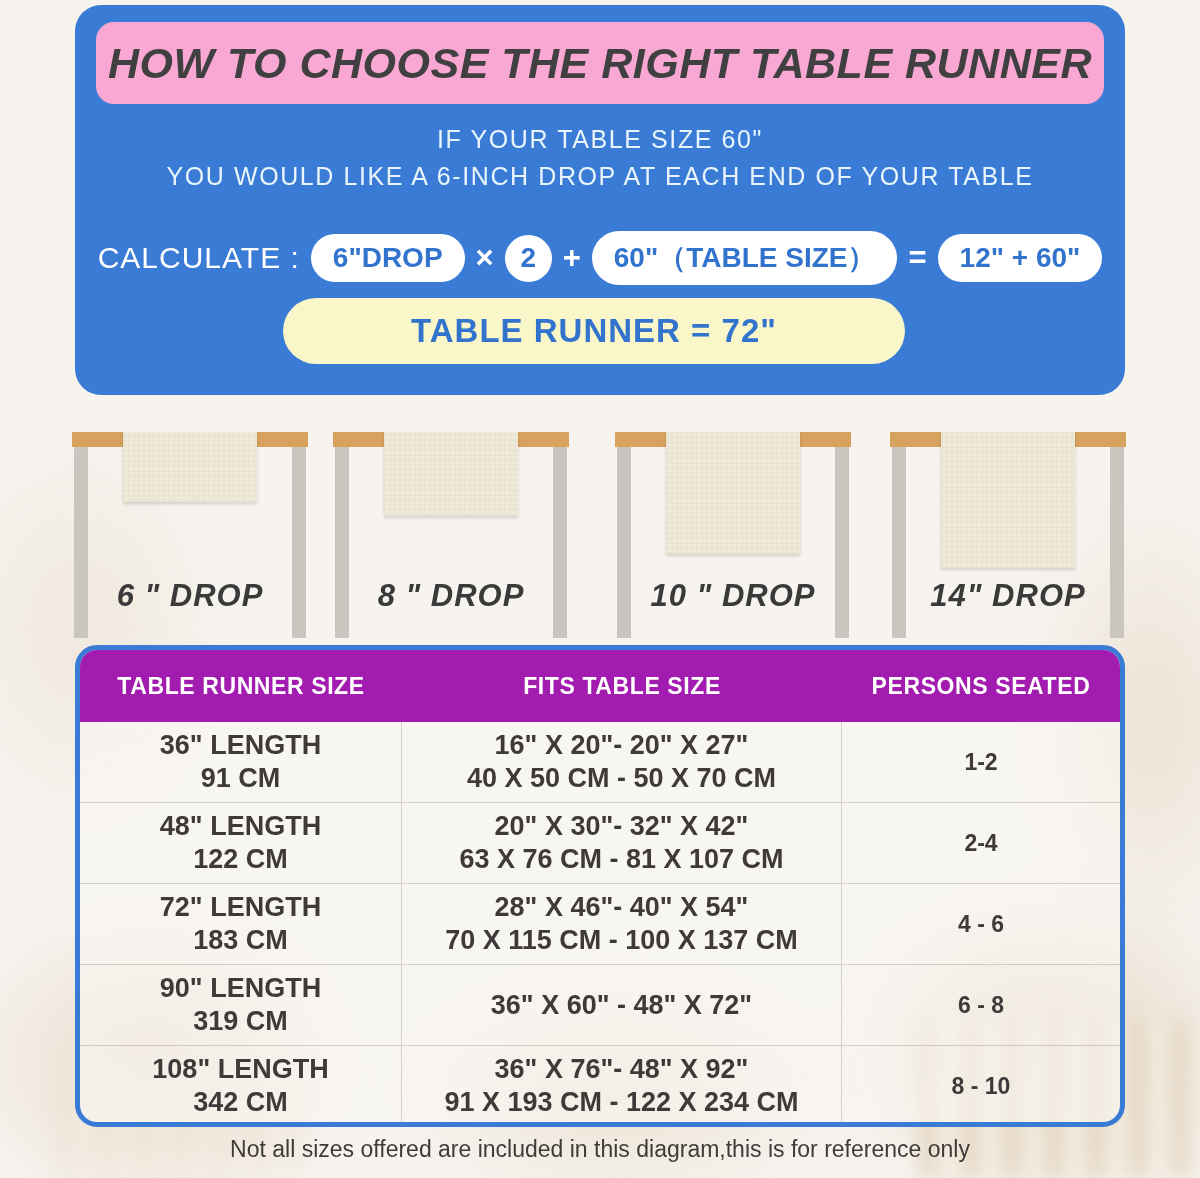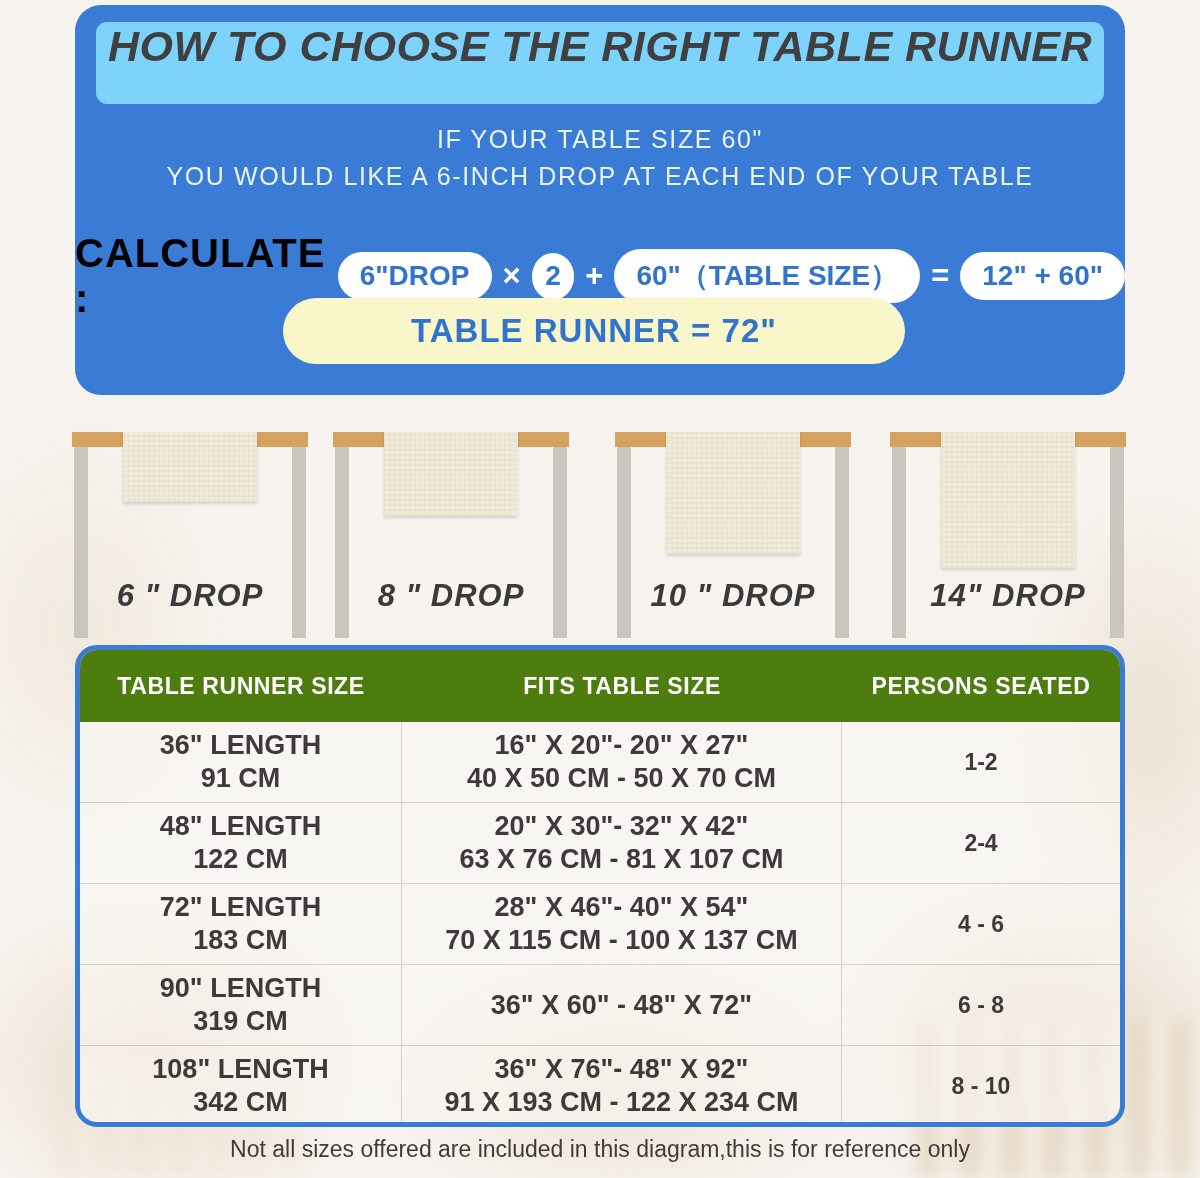--- a/index.html
+++ b/index.html
@@ -13,27 +13,27 @@
   .blob-c{left:-60px;top:900px;width:420px;height:320px;background:radial-gradient(closest-side,#e9dccc,rgba(233,220,204,0));}
   .blob-d{left:830px;top:880px;width:440px;height:340px;background:radial-gradient(closest-side,#e3d4bf,rgba(227,212,191,0));}
   .blob-e{left:380px;top:960px;width:480px;height:260px;background:radial-gradient(closest-side,#ece2d3,rgba(236,226,211,0));}
   .spindles{position:absolute;left:920px;top:1020px;width:280px;height:158px;filter:blur(9px);opacity:.75;
     background:repeating-linear-gradient(90deg,#dfcfb8 0 16px,#f4ede2 16px 42px);}
   .spindles2{position:absolute;left:60px;top:1060px;width:240px;height:118px;filter:blur(12px);opacity:.5;
     background:repeating-linear-gradient(90deg,#e6d8c4 0 14px,#f6f0e7 14px 38px);}
 
   
   .top-panel{position:absolute;left:75px;top:5px;width:1050px;height:390px;background:#3a7cd5;border-radius:26px;}
-  .title-banner{position:absolute;left:21px;top:17px;right:21px;height:82px;background:#7dd3fc;border-radius:11px;
-    display:flex;justify-content:center;}
+  .title-banner{position:absolute;left:21px;top:17px;right:21px;height:82px;background:#f9a8d4;border-radius:18px;
+    display:flex;align-items:center;justify-content:center;}
   .title-banner span{font-size:43px;font-weight:bold;font-style:italic;color:#404040;letter-spacing:.5px;white-space:nowrap;}
   .subtitle{position:absolute;left:0;right:0;top:116px;text-align:center;color:#e9f5fc;}
   .subtitle div{font-size:25px;letter-spacing:1.6px;line-height:37px;}
   .calc-row{position:absolute;left:0;right:0;top:226px;display:flex;align-items:center;justify-content:center;gap:11px;}
-  .calc-label{color:#000000;font-weight:bold;font-size:40px;letter-spacing:1px;}
+  .calc-label{color:#ffffff;font-weight:normal;font-size:30px;letter-spacing:1px;}
   .pill{background:#ffffff;color:#3173cd;font-weight:bold;font-size:28px;padding:8px 22px;border-radius:30px;white-space:nowrap;}
   .op{color:#ffffff;font-weight:bold;font-size:31px;}
   .circle{background:#ffffff;color:#3173cd;font-weight:bold;font-size:28px;width:47px;height:47px;border-radius:50%;
     display:flex;align-items:center;justify-content:center;padding:0;}
   .result-pill{position:absolute;left:208px;top:293px;width:622px;height:66px;background:#f9f7ca;border-radius:33px;
     display:flex;align-items:center;justify-content:center;color:#3173cd;font-weight:bold;font-size:33px;letter-spacing:1px;}
 
   
   .fig-row{position:absolute;left:0;top:430px;width:1200px;height:215px;}
   .table-fig{position:absolute;top:0;width:236px;height:215px;}
@@ -45,21 +45,21 @@
     background-image:repeating-linear-gradient(0deg,rgba(120,110,90,.04) 0 2px,rgba(0,0,0,0) 2px 5px),
                      repeating-linear-gradient(90deg,rgba(120,110,90,.03) 0 2px,rgba(0,0,0,0) 2px 5px);
     box-shadow:0 2px 3px rgba(0,0,0,.15);}
   .h70{height:70px;} .h84{height:84px;} .h122{height:122px;} .h136{height:136px;}
   .drop-label{position:absolute;left:0;right:0;top:148px;text-align:center;font-weight:bold;font-style:italic;
     font-size:31px;color:#3a3a3a;letter-spacing:1px;white-space:nowrap;}
 
   
   .size-table{position:absolute;left:75px;top:645px;width:1050px;height:482px;border-radius:22px;overflow:hidden;
     border:5px solid #3a7cd5;box-sizing:border-box;background:rgba(250,248,244,.55);}
-  .thead{display:flex;height:72px;background:#4d7c0f;align-items:center;}
+  .thead{display:flex;height:72px;background:#a21caf;align-items:center;}
   .thead .col{color:#ffffff;font-weight:bold;font-size:23px;letter-spacing:.6px;text-align:center;}
   .col1{width:322px;} .col2{width:440px;} .col3{width:278px;flex:1;}
   .tbody .trow{display:flex;height:80px;align-items:center;border-top:1px solid rgba(110,100,92,.25);}
   .tbody .trow:first-child{border-top:none;}
   .tbody .cell{display:flex;flex-direction:column;justify-content:center;align-items:center;height:100%;
     font-weight:bold;color:#3e3a39;text-align:center;box-sizing:border-box;}
   .tbody .cell div{font-size:27px;line-height:33px;white-space:nowrap;}
   .tbody .c1{width:322px;border-right:1px solid rgba(110,100,92,.25);}
   .tbody .c2{width:440px;border-right:1px solid rgba(110,100,92,.25);}
   .tbody .c3{width:278px;flex:1;}

